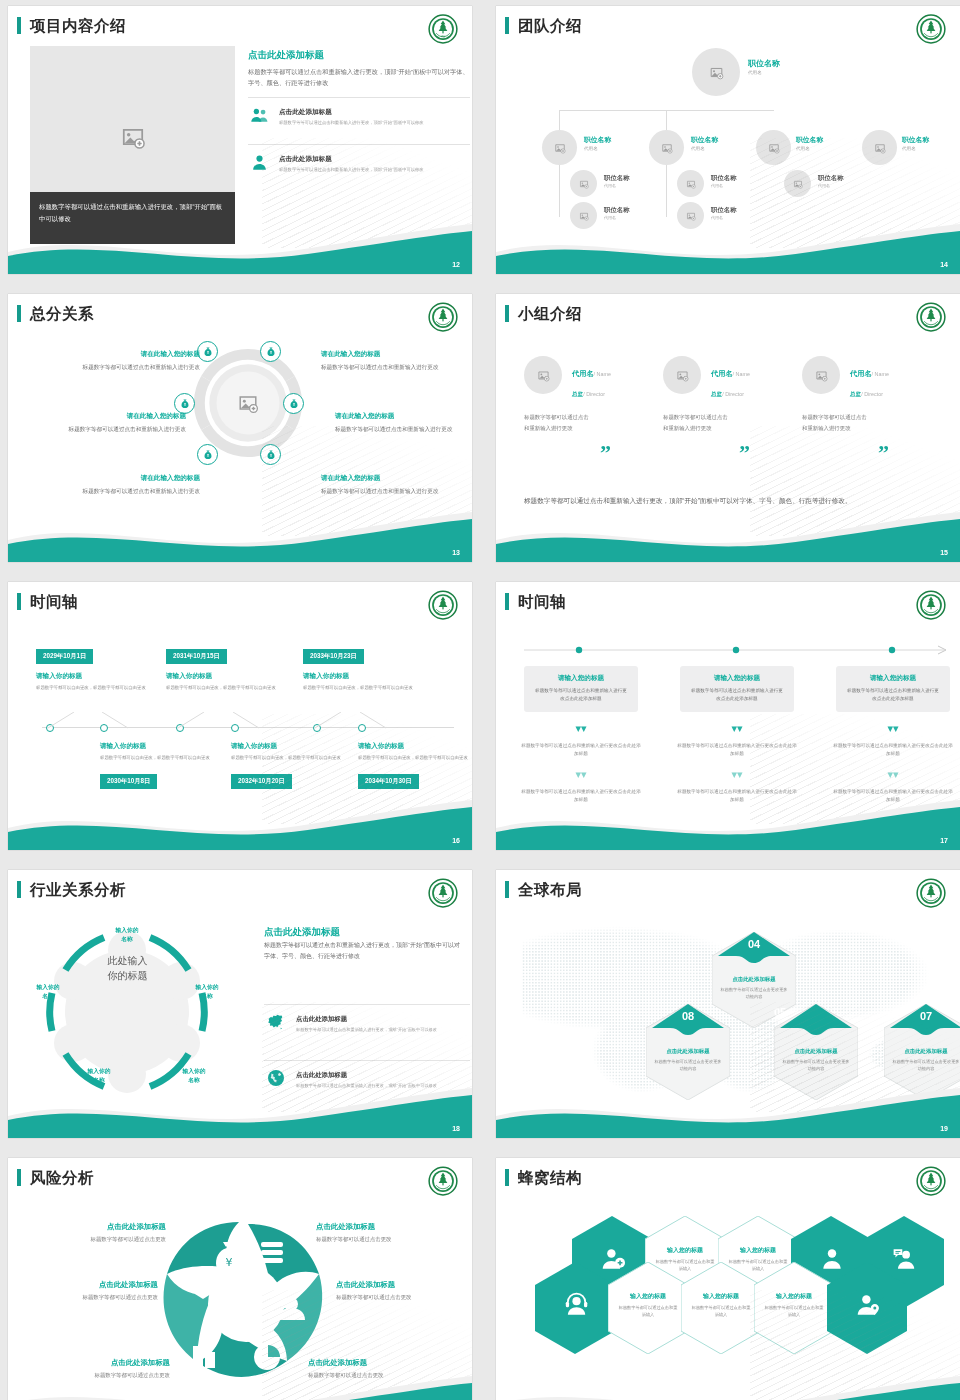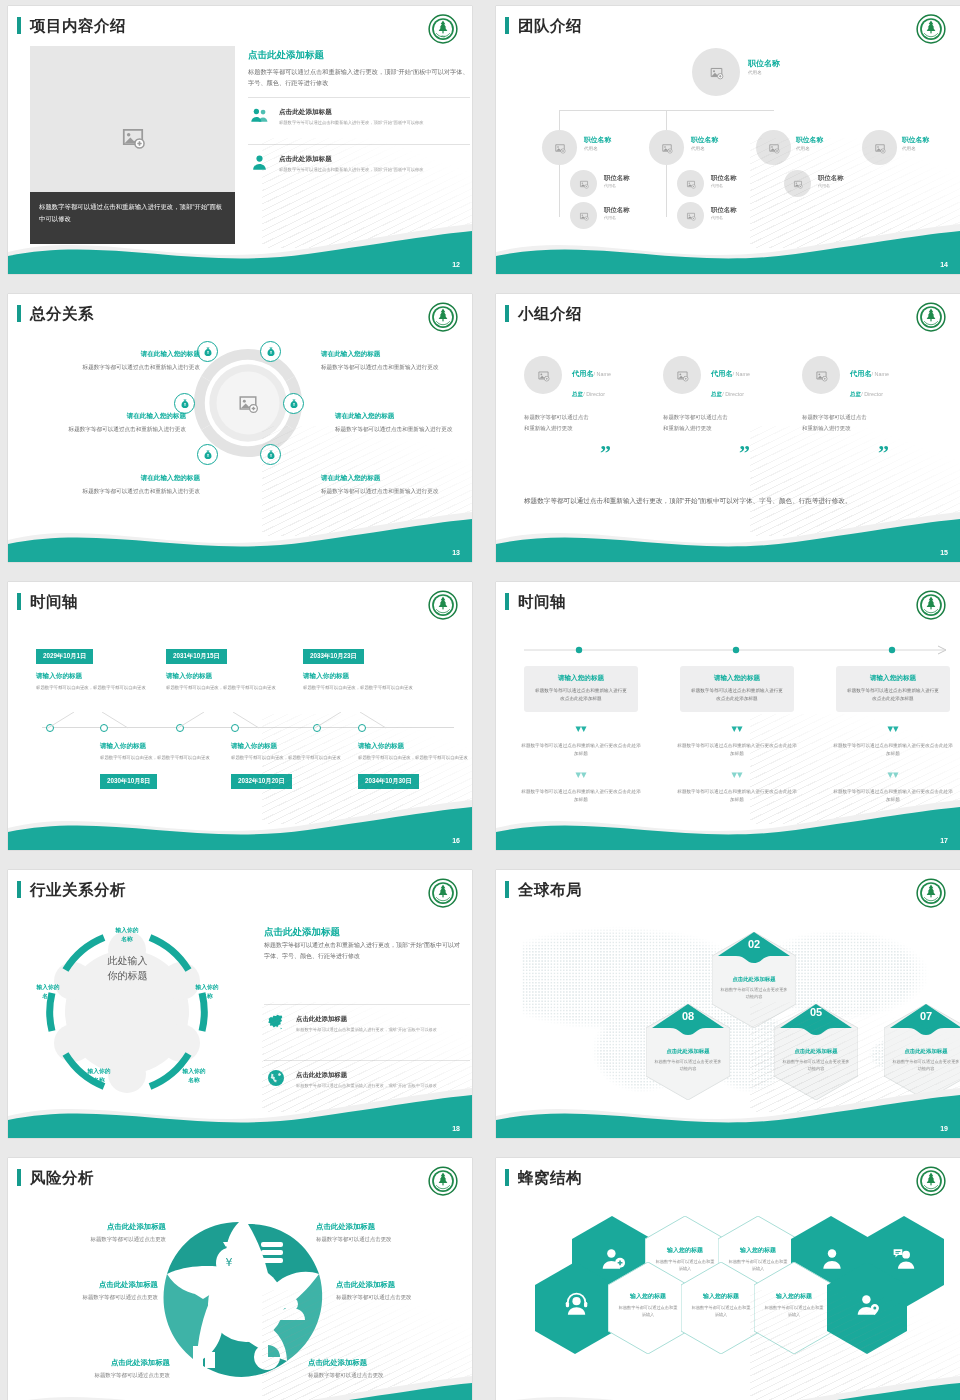--- a/index.html
+++ b/index.html
@@ -742,21 +742,21 @@
 
     <div class="worldmap" style="background-image:radial-gradient(#c9d6d9 38%,transparent 40%);background-size:3.1px 3.1px;
       -webkit-mask-image:radial-gradient(ellipse 45% 38% at 22% 36%,#000 60%,transparent 72%),radial-gradient(ellipse 16% 30% at 28% 74%,#000 60%,transparent 74%),radial-gradient(ellipse 12% 26% at 50% 46%,#000 60%,transparent 74%),radial-gradient(ellipse 14% 30% at 53% 74%,#000 60%,transparent 74%),radial-gradient(ellipse 28% 32% at 74% 34%,#000 60%,transparent 74%),radial-gradient(ellipse 10% 14% at 88% 76%,#000 60%,transparent 74%);
       mask-image:radial-gradient(ellipse 45% 38% at 22% 36%,#000 60%,transparent 72%),radial-gradient(ellipse 16% 30% at 28% 74%,#000 60%,transparent 74%),radial-gradient(ellipse 12% 26% at 50% 46%,#000 60%,transparent 74%),radial-gradient(ellipse 14% 30% at 53% 74%,#000 60%,transparent 74%),radial-gradient(ellipse 28% 32% at 74% 34%,#000 60%,transparent 74%),radial-gradient(ellipse 10% 14% at 88% 76%,#000 60%,transparent 74%);"></div>
 
     <div class="hexcard" style="left:216px;top:62px">
       <svg viewBox="0 0 84 96" style="position:absolute;inset:0;width:100%;height:100%">
         <polygon points="42,0 84,24 84,72 42,96 0,72 0,24" fill="#f3f4f4" stroke="#dfe2e2" stroke-width="1"></polygon>
         <path d="M6,24 L42,0 L78,24 L60,24 C50,24 50,31 42,31 C34,31 34,24 24,24 Z" fill="#17a99b"></path>
       </svg>
-      <div style="position:absolute;left:0;top:6px;width:100%;text-align:center" class="hexnum">02</div>
+      <div style="position:absolute;left:0;top:6px;width:100%;text-align:center" class="hexnum">04</div>
       <div style="position:absolute;left:8px;top:44px;width:68px">
         <div class="hex-h">点击此处添加标题</div>
         <div class="hex-p">标题数字等都可以通过点击更改更多功能内容</div>
       </div>
     </div>
 
     <div class="hexcard" style="left:150px;top:134px">
       <svg viewBox="0 0 84 96" style="position:absolute;inset:0;width:100%;height:100%">
         <polygon points="42,0 84,24 84,72 42,96 0,72 0,24" fill="#f3f4f4" stroke="#dfe2e2" stroke-width="1"></polygon>
         <path d="M6,24 L42,0 L78,24 L60,24 C50,24 50,31 42,31 C34,31 34,24 24,24 Z" fill="#17a99b"></path>
@@ -765,21 +765,21 @@
       <div style="position:absolute;left:8px;top:44px;width:68px">
         <div class="hex-h">点击此处添加标题</div>
         <div class="hex-p">标题数字等都可以通过点击更改更多功能内容</div>
       </div>
     </div>
     <div class="hexcard" style="left:278px;top:134px">
       <svg viewBox="0 0 84 96" style="position:absolute;inset:0;width:100%;height:100%">
         <polygon points="42,0 84,24 84,72 42,96 0,72 0,24" fill="#f3f4f4" stroke="#dfe2e2" stroke-width="1"></polygon>
         <path d="M6,24 L42,0 L78,24 L60,24 C50,24 50,31 42,31 C34,31 34,24 24,24 Z" fill="#17a99b"></path>
       </svg>
-      <div style="position:absolute;left:0;top:2px;width:100%;text-align:center" class="hexnum">05</div>
+      <div style="position:absolute;left:0;top:2px;width:100%;" class="hexnum">05</div>
       <div style="position:absolute;left:8px;top:44px;width:68px">
         <div class="hex-h">点击此处添加标题</div>
         <div class="hex-p">标题数字等都可以通过点击更改更多功能内容</div>
       </div>
     </div>
     <div class="hexcard" style="left:388px;top:134px">
       <svg viewBox="0 0 84 96" style="position:absolute;inset:0;width:100%;height:100%">
         <polygon points="42,0 84,24 84,72 42,96 0,72 0,24" fill="#f3f4f4" stroke="#dfe2e2" stroke-width="1"></polygon>
         <path d="M6,24 L42,0 L78,24 L60,24 C50,24 50,31 42,31 C34,31 34,24 24,24 Z" fill="#17a99b"></path>
       </svg>

